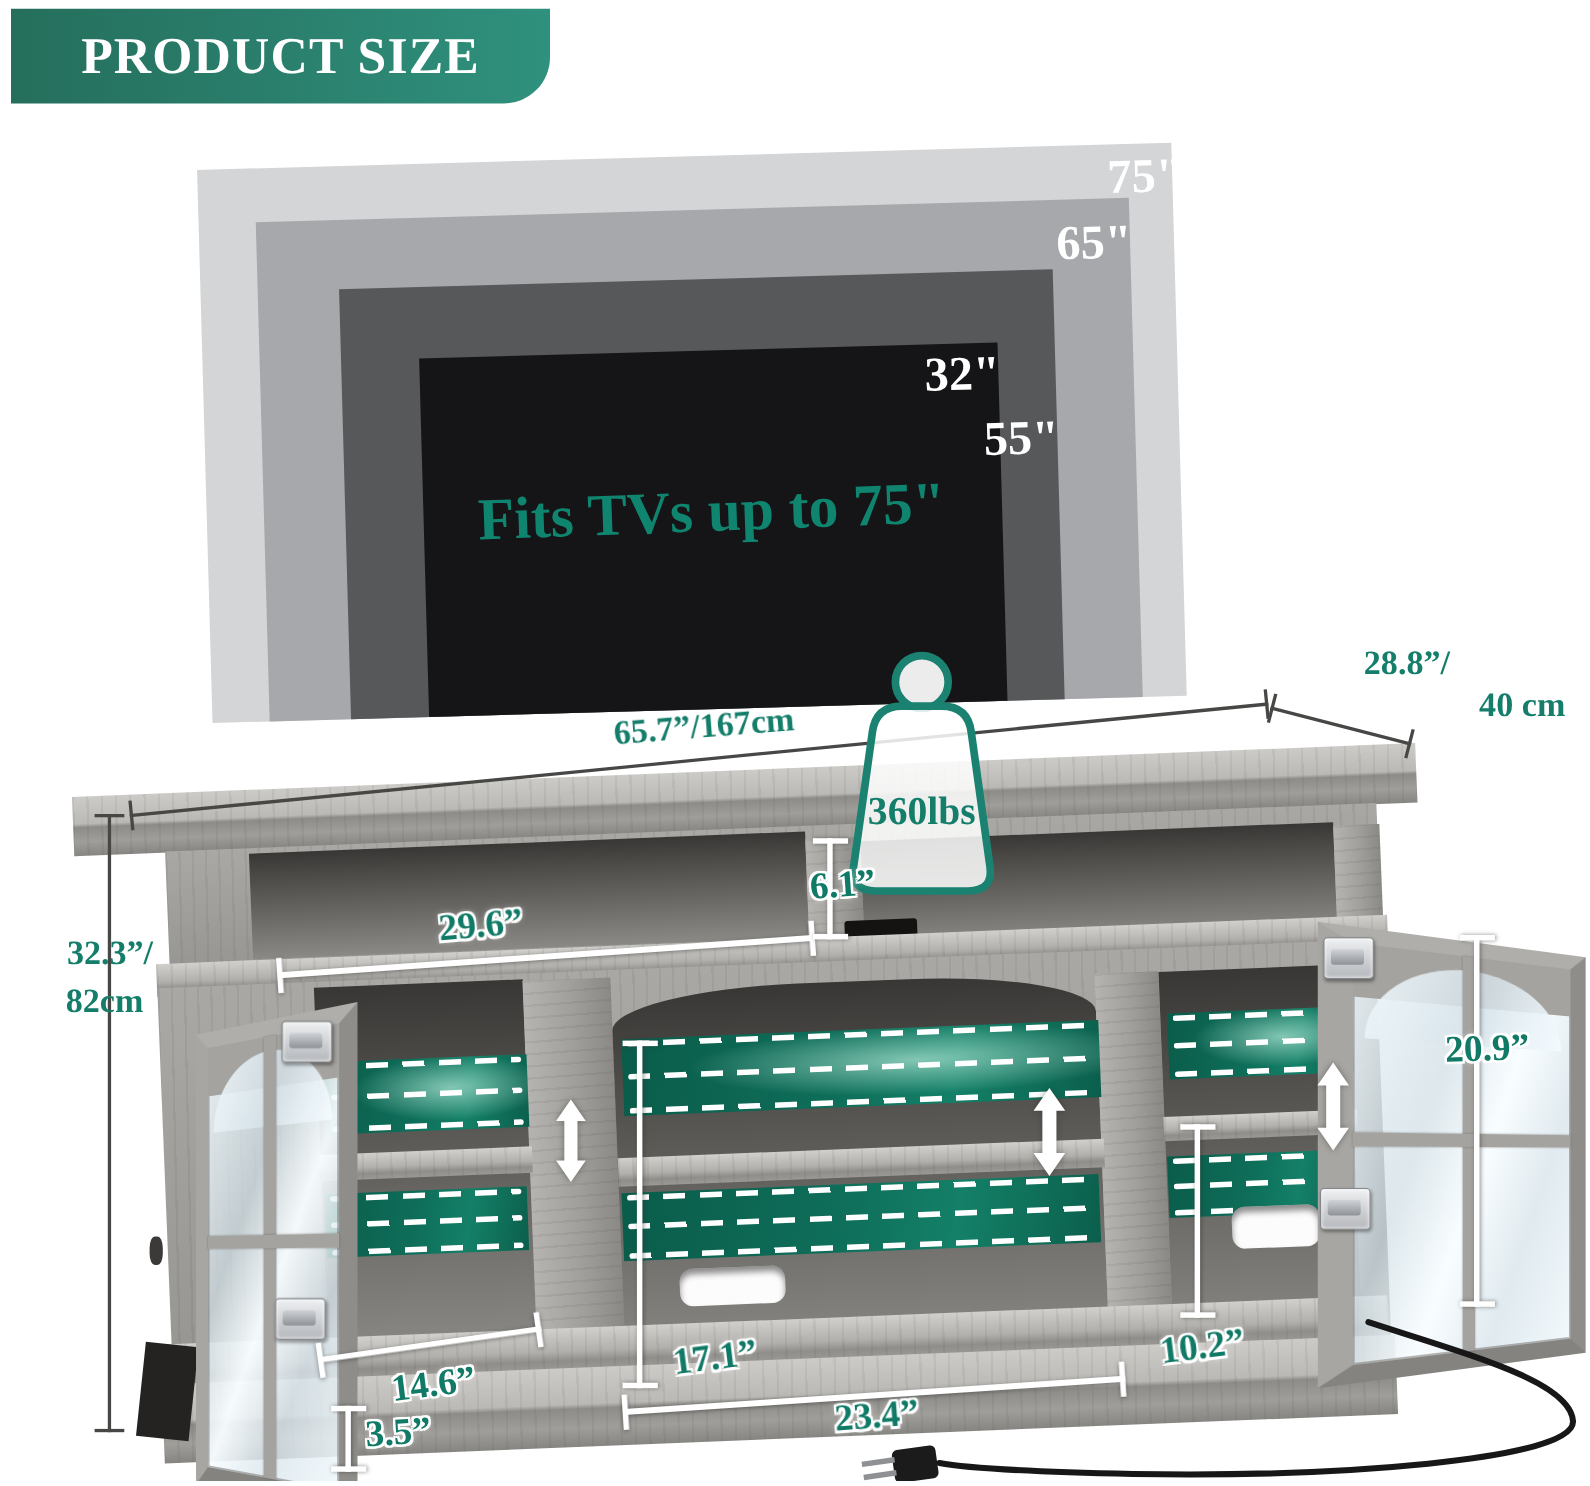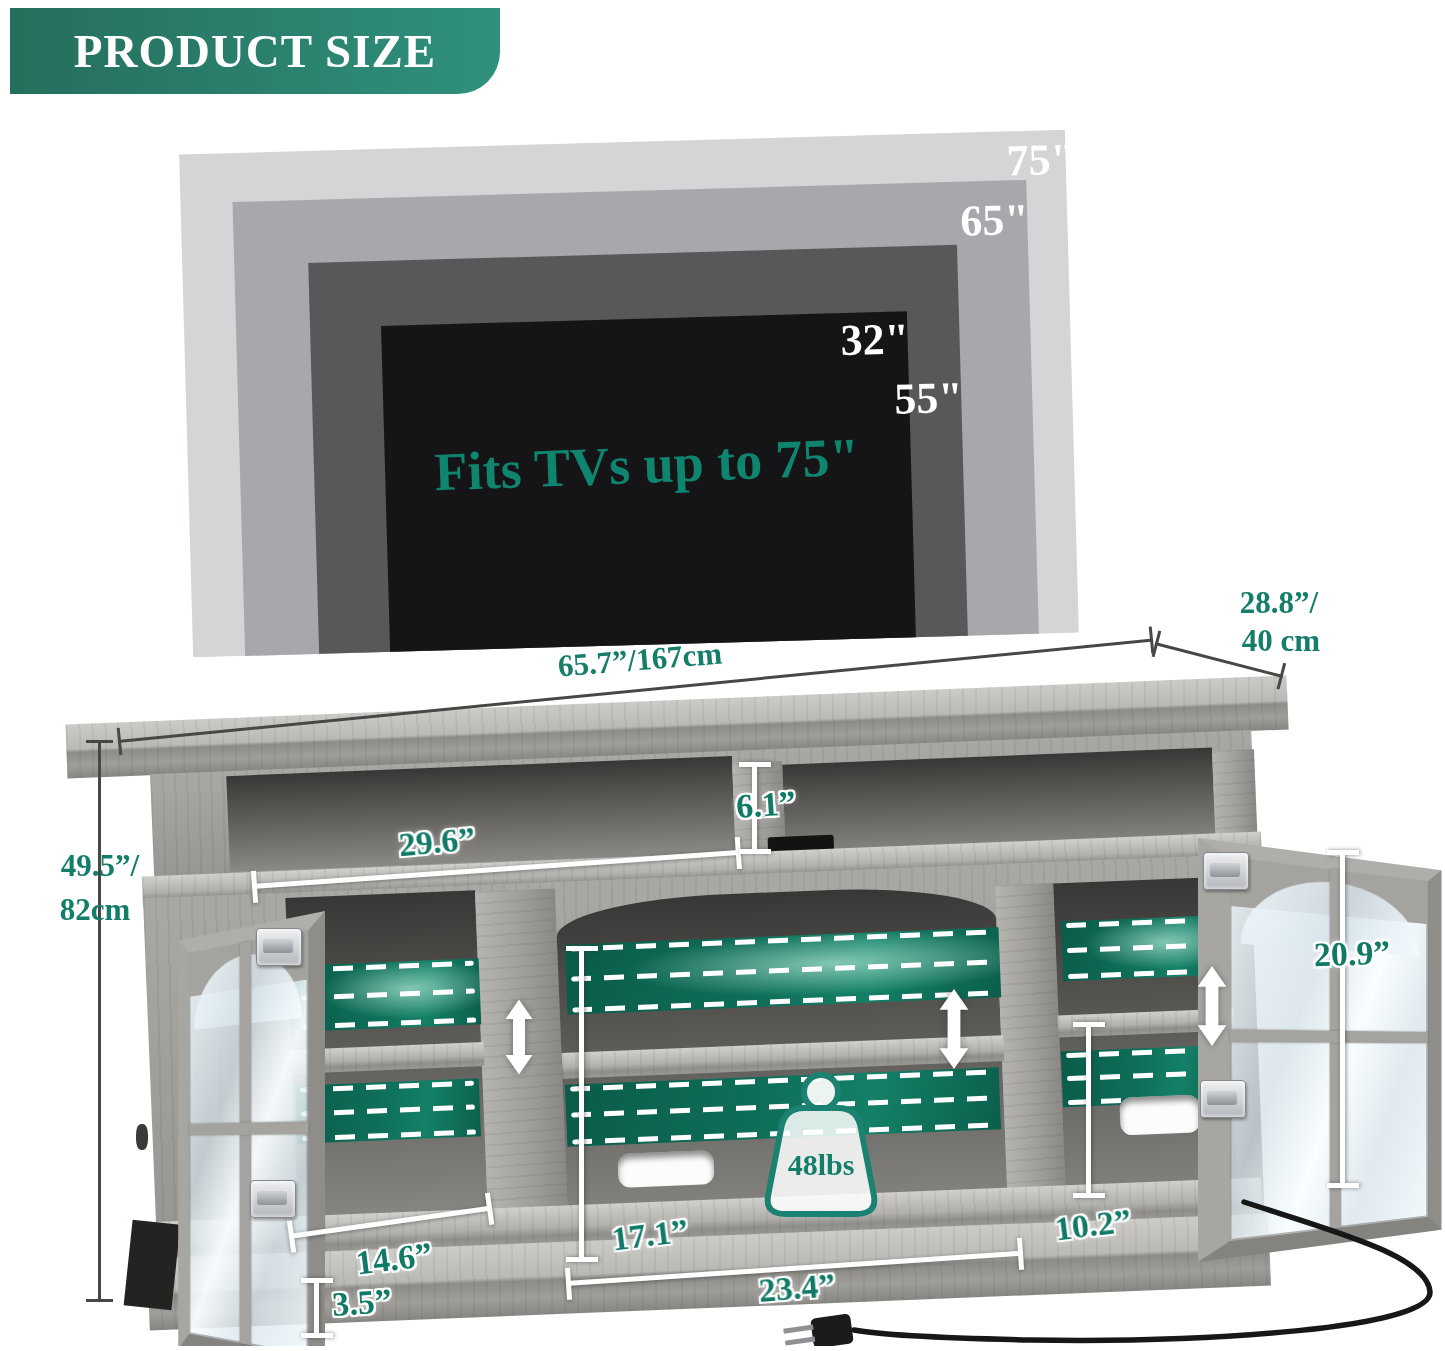--- a/index.html
+++ b/index.html
@@ -210,34 +210,34 @@
       </svg></div>
   <div class="abs arrow" style="left:938px;top:984px;width:32px;height:90px;">
     <svg width="32" height="90" viewBox="0 0 40 100">
         <path d="M20 0 38 26 H28 V74 H38 L20 100 2 74 H12 V26 H2 Z" fill="#fff"></path>
       </svg></div>
   <div class="abs arrow" style="left:1196px;top:962px;width:32px;height:88px;">
     <svg width="32" height="88" viewBox="0 0 40 100">
         <path d="M20 0 38 26 H28 V74 H38 L20 100 2 74 H12 V26 H2 Z" fill="#fff"></path>
       </svg></div>
 
-
-
-  <div class="abs" style="left:750px;top:1072px;width:142px;height:158px;">
-    <svg width="142" height="158" viewBox="0 0 142 158">
-      <circle cx="71" cy="20" r="17" fill="rgba(255,255,255,0.92)" stroke="#1b8271" stroke-width="6"></circle>
-      <path d="M54 36 H88 Q108 36 111 57 L124 124 Q127 142 106 142 H36 Q15 142 18 124 L31 57 Q34 36 54 36 Z" fill="rgba(255,255,255,0.85)" stroke="#1b8271" stroke-width="6" stroke-linejoin="round"></path>
+  <div class="abs" style="left:760px;top:592px;width:156px;height:232px;">
+    <svg width="156" height="232" viewBox="0 0 156 232">
+      <circle cx="78" cy="28" r="24" fill="rgba(255,255,255,0.92)" stroke="#1b8271" stroke-width="7"></circle>
+      <path d="M60 50 H96 Q120 50 123 74 L140 196 Q143 218 120 218 H36 Q13 218 16 196 L33 74 Q36 50 60 50 Z" fill="rgba(255,255,255,0.85)" stroke="#1b8271" stroke-width="7" stroke-linejoin="round"></path>
     </svg>
-    <div class="caplab" style="position:absolute;left:6px;top:76px;width:130px;font-size:30px;">48lbs</div>
-  </div>
+    <div class="caplab" style="position:absolute;left:3px;top:124px;width:150px;font-size:36px;">360lbs</div>
+  </div>
+
+
 
   <div class="abs tlab" style="left:470px;top:642px;width:340px;transform:rotate(-4.5deg);">65.7”/167cm</div>
   <div class="abs tlab" style="left:1209px;top:585px;width:140px;">28.8”/</div>
-  <div class="abs tlab" style="left:1211px;top:623px;width:140px;">40 cm</div>
-  <div class="abs tlab" style="left:30px;top:848px;width:140px;">49.5”/</div>
+  <div class="abs tlab" style="left:1283px;top:623px;width:140px;text-align:right;">40 cm</div>
+  <div class="abs tlab" style="left:30px;top:848px;width:140px;">32.3”/</div>
   <div class="abs tlab" style="left:25px;top:892px;width:140px;">82cm</div>
 
   <div class="abs hlab" style="left:357px;top:823px;width:160px;transform:rotate(-5deg);">29.6”</div>
   <div class="abs hlab" style="left:706px;top:786px;width:120px;transform:rotate(-4deg);">6.1”</div>
   <div class="abs hlab" style="left:314px;top:1240px;width:160px;transform:rotate(-7deg);">14.6”</div>
   <div class="abs hlab" style="left:570px;top:1216px;width:160px;transform:rotate(-7deg);">17.1”</div>
   <div class="abs hlab" style="left:717px;top:1269px;width:160px;transform:rotate(-4.5deg);">23.4”</div>
   <div class="abs hlab" style="left:1013px;top:1206px;width:160px;transform:rotate(-7deg);">10.2”</div>
   <div class="abs hlab" style="left:1272px;top:935px;width:160px;transform:rotate(-2deg);">20.9”</div>
   <div class="abs hlab" style="left:302px;top:1284px;width:120px;transform:rotate(-4deg);">3.5”</div>

